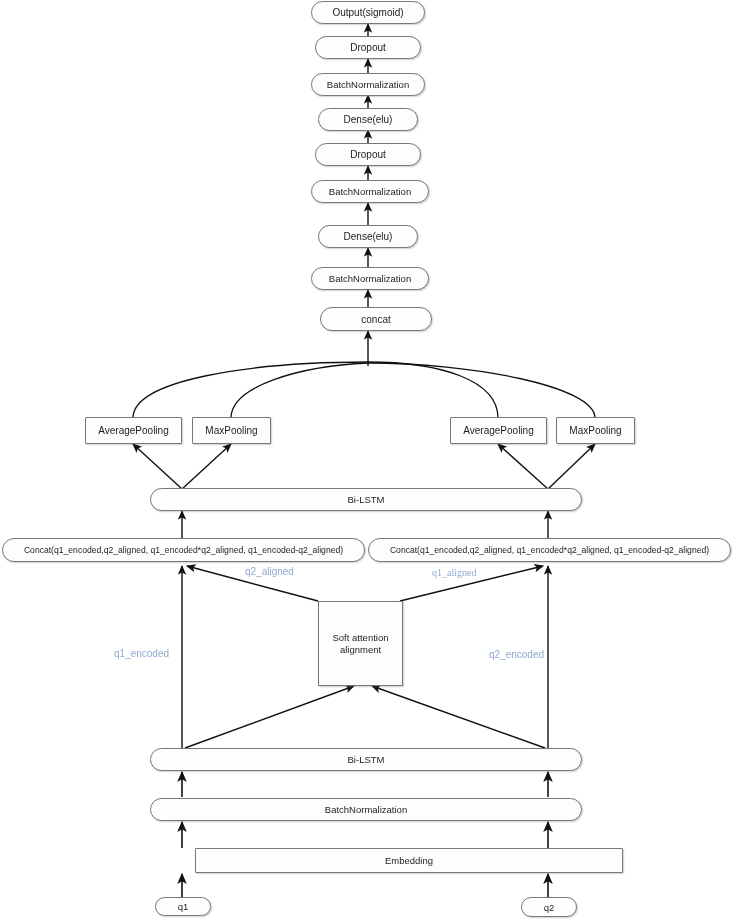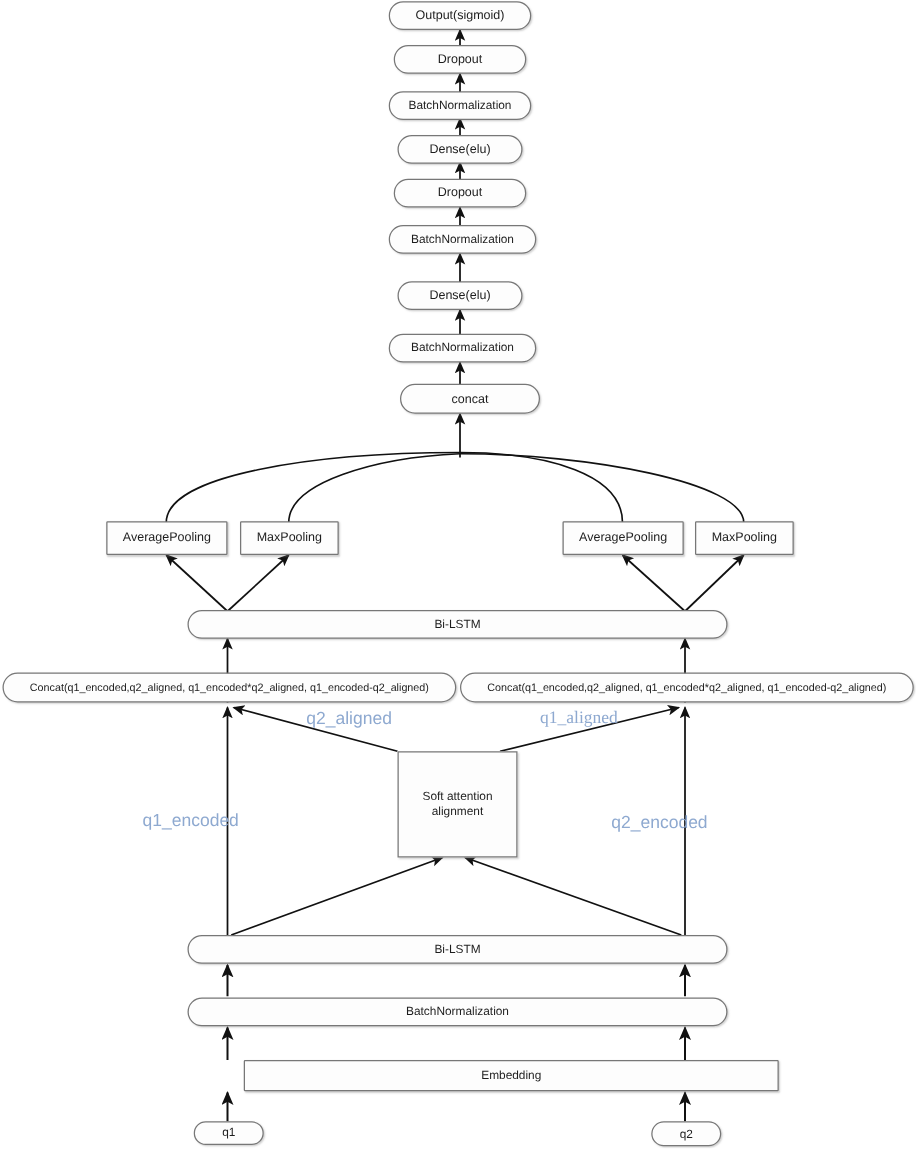--- a/index.html
+++ b/index.html
@@ -45,21 +45,21 @@
   .node.rounded { border-radius: 999px; }
   .node.sharp { border-radius: 1px; }
   .node.square-box { border-radius: 0; white-space: normal; line-height: 1.25; }
   .node-label {
     display: block;
     pointer-events: none;
   }
   .ann {
     position: absolute;
     color: #8ea9d0;
-    font-size: 14px;
+    font-size: 10px;
     white-space: nowrap;
     z-index: 4;
   }
 </style>
 </head>
 <body>
 
 <div id="diagram-root">
 
   <svg id="edges-layer" viewBox="0 0 733 919" xmlns="http://www.w3.org/2000/svg">
@@ -172,21 +172,21 @@
   </div>
 
   <div class="node rounded" style="left:2px; top:538px; width:363px; height:24px; font-size:8.6px;">
     <span class="node-label">Concat(q1_encoded,q2_aligned, q1_encoded*q2_aligned, q1_encoded-q2_aligned)</span>
   </div>
 
   <div class="node rounded" style="left:368px; top:538px; width:363px; height:24px; font-size:8.6px;">
     <span class="node-label">Concat(q1_encoded,q2_aligned, q1_encoded*q2_aligned, q1_encoded-q2_aligned)</span>
   </div>
 
-  <div class="node square-box" style="left:318px; top:601px; width:96px; height:85px; font-size:9.5px;">
+  <div class="node square-box" style="left:318px; top:601px; width:85px; height:85px; font-size:9.5px;">
     <span class="node-label">Soft attention alignment</span>
   </div>
 
   <div class="node rounded" style="left:150px; top:748px; width:432px; height:23px; font-size:9.5px;">
     <span class="node-label">Bi-LSTM</span>
   </div>
 
   <div class="node rounded" style="left:150px; top:798px; width:432px; height:23px; font-size:9.5px;">
     <span class="node-label">BatchNormalization</span>
   </div>

